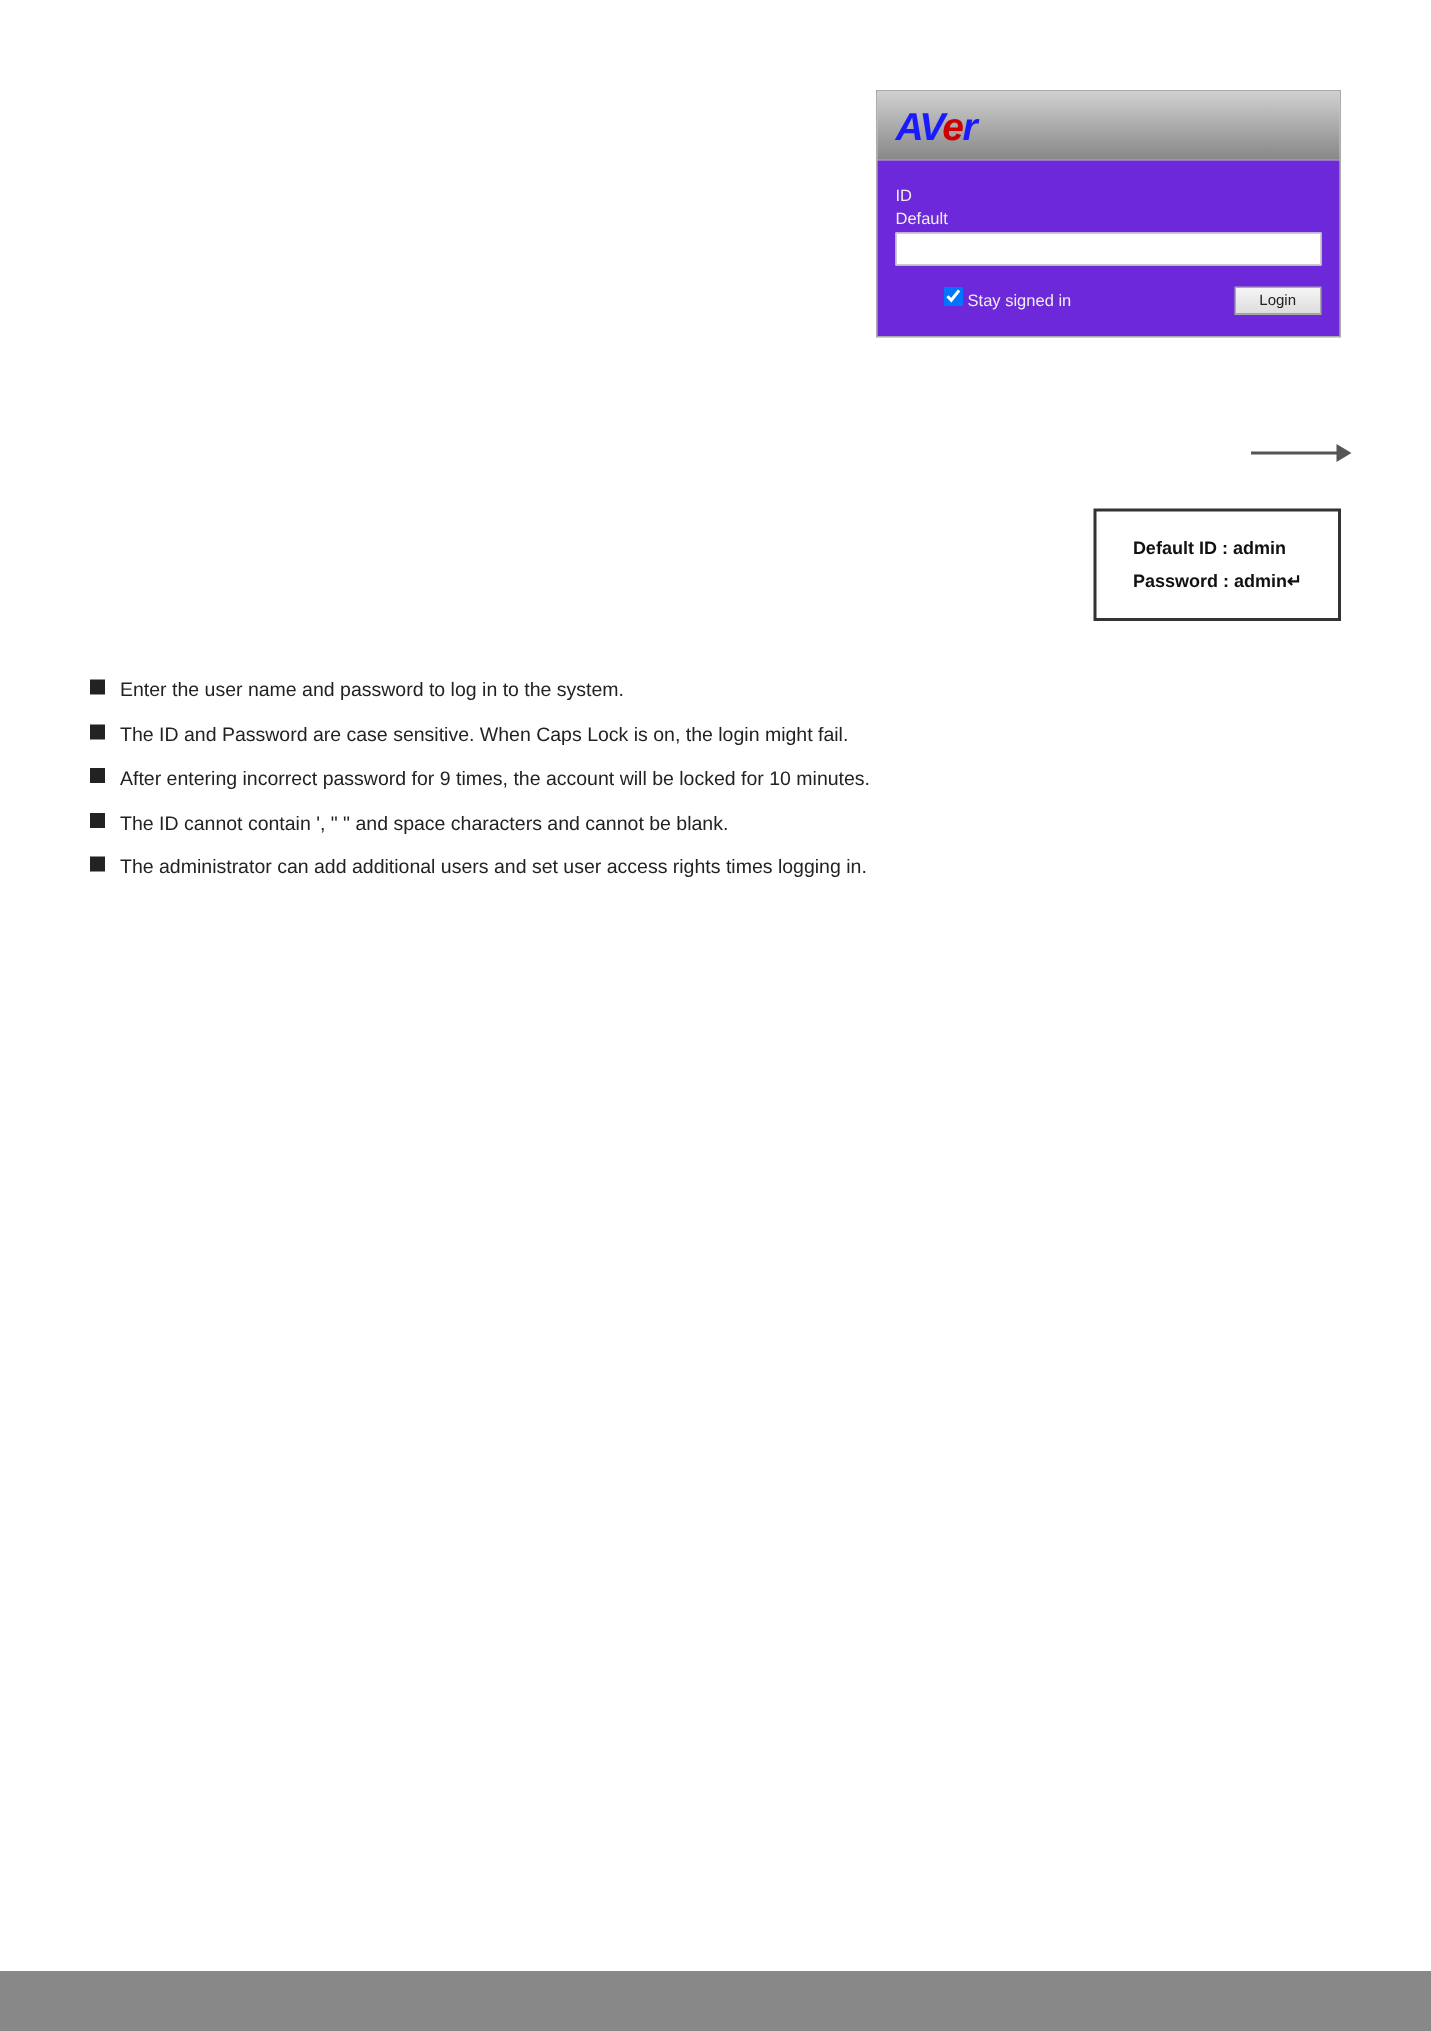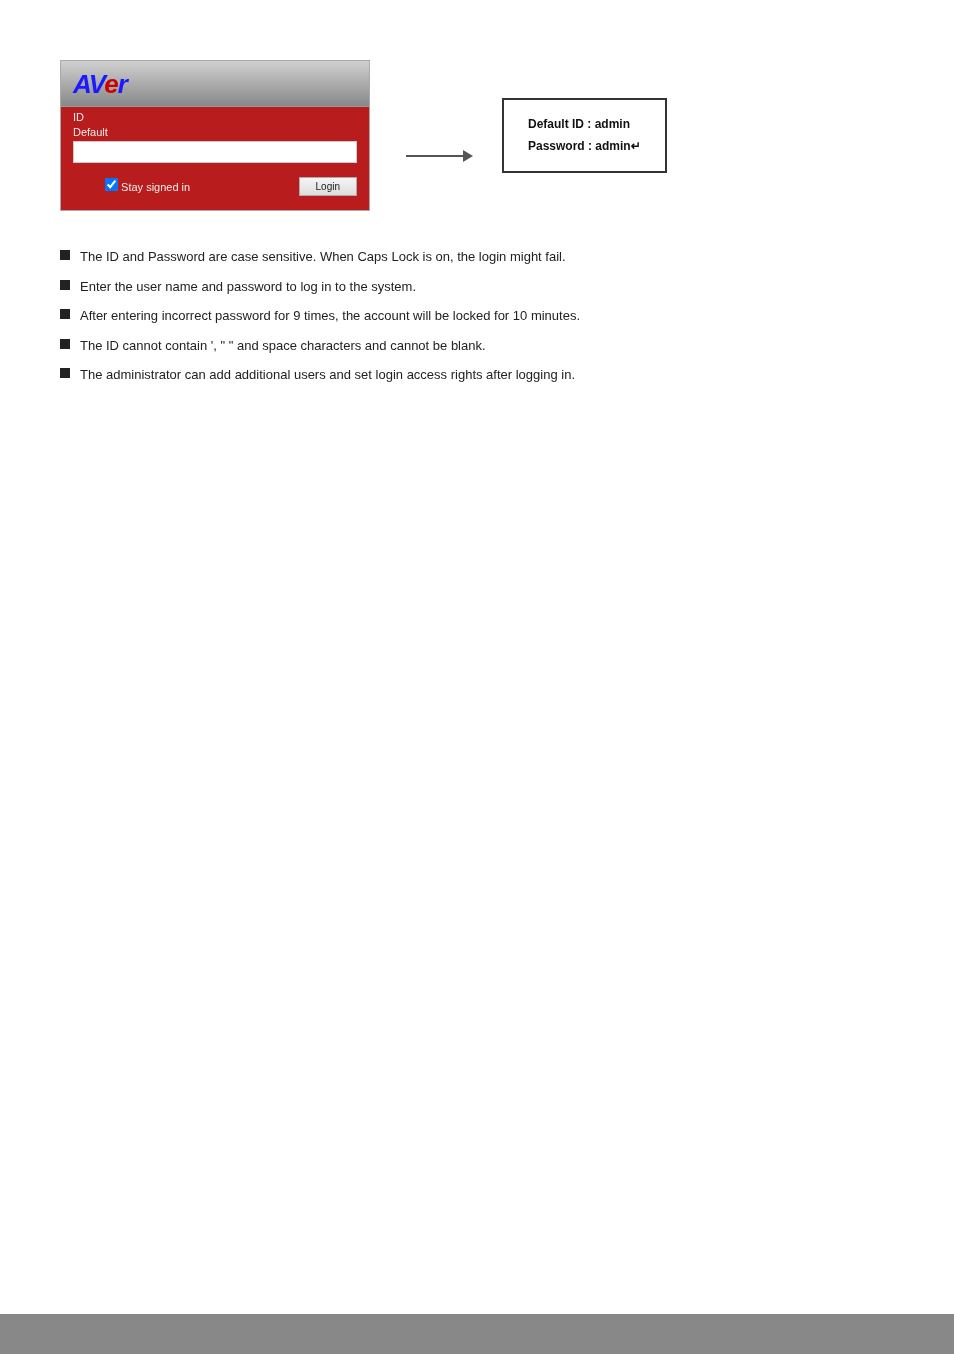--- a/index.html
+++ b/index.html
@@ -14,23 +14,24 @@
     }
 
     
     .page-content {
       padding: 60px 60px 0 60px;
     }
 
     
     .login-row {
       display: flex;
-      align-items: center;
+      align-items: flex-end;
       gap: 36px;
       margin-bottom: 36px;
+      flex-direction: column;
     }
 
     
     .login-panel {
       width: 310px;
       border: 1px solid #aaa;
       background: #f0f0f0;
       flex-shrink: 0;
     }
 
@@ -55,22 +56,22 @@
 
     .aver-logo .e {
       color: #cc0000;
     }
 
     .aver-logo .r {
       color: #1a1aff;
     }
 
     .login-panel-body {
-      background: #b91c1c;
-      padding: 4px 12px 14px 12px;
+      background: #6d28d9;
+      padding: 18px 12px 14px 12px;
     }
 
     .login-panel-body label {
       display: block;
       color: #eee;
       font-size: 11px;
       margin-bottom: 3px;
     }
 
     .login-panel-body input[type="text"],
@@ -221,35 +222,35 @@
     <div class="callout-box">
       <div>Default ID  : admin</div>
       <div>Password  : admin↵</div>
     </div>
 
   </div>
 
   <ul class="bullet-list">
   <li>
         <span class="bullet-square"></span>
+        <span>Enter the user name and password to log in to the system.</span>
+      </li>
+      <li>
+        <span class="bullet-square"></span>
         <span>The ID and Password are case sensitive. When Caps Lock is on, the login might fail.</span>
       </li>
       <li>
         <span class="bullet-square"></span>
-        <span>Enter the user name and password to log in to the system.</span>
-      </li>
-      <li>
-        <span class="bullet-square"></span>
         <span>After entering incorrect password for 9 times, the account will be locked for 10 minutes.</span>
       </li>
       <li>
         <span class="bullet-square"></span>
         <span>The ID cannot contain ', " " and space characters and cannot be blank.</span>
       </li>
       <li>
         <span class="bullet-square"></span>
-        <span>The administrator can add additional users and set login access rights after logging in.</span>
+        <span>The administrator can add additional users and set user access rights times logging in.</span>
       </li>
     </ul>
 
 </div>
 
 <div class="footer-bar"></div>
 
 </body></html>

